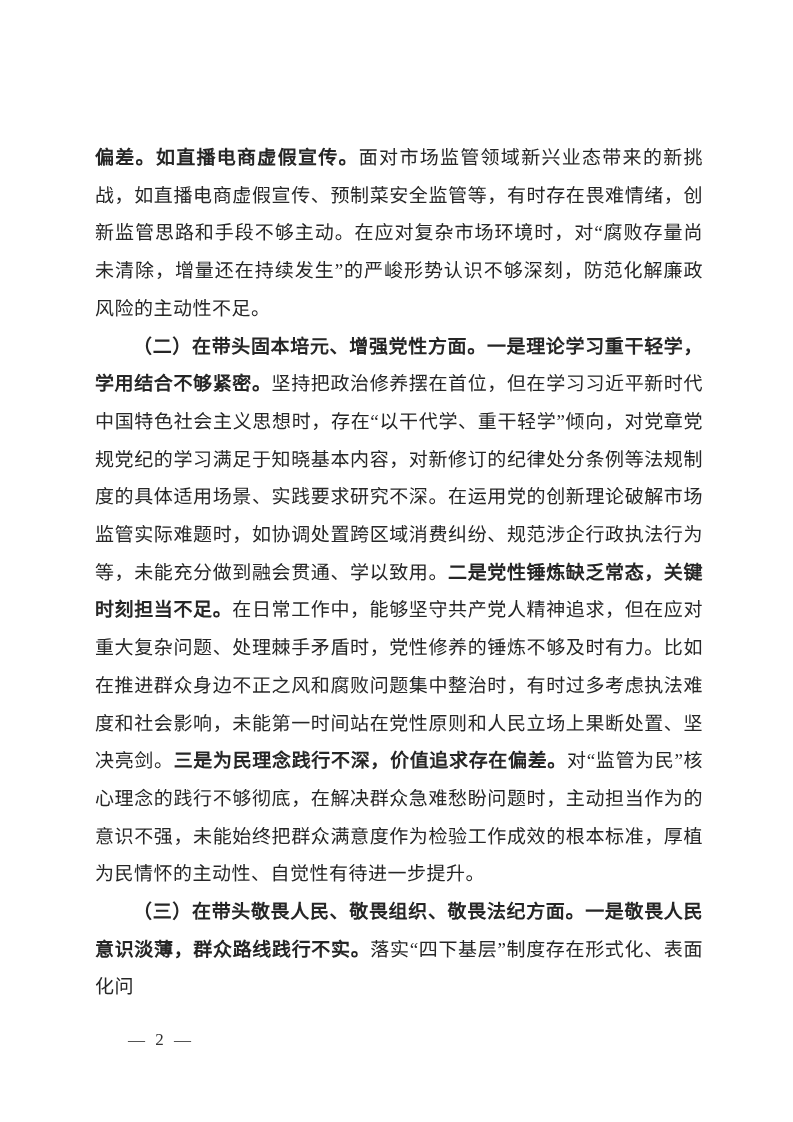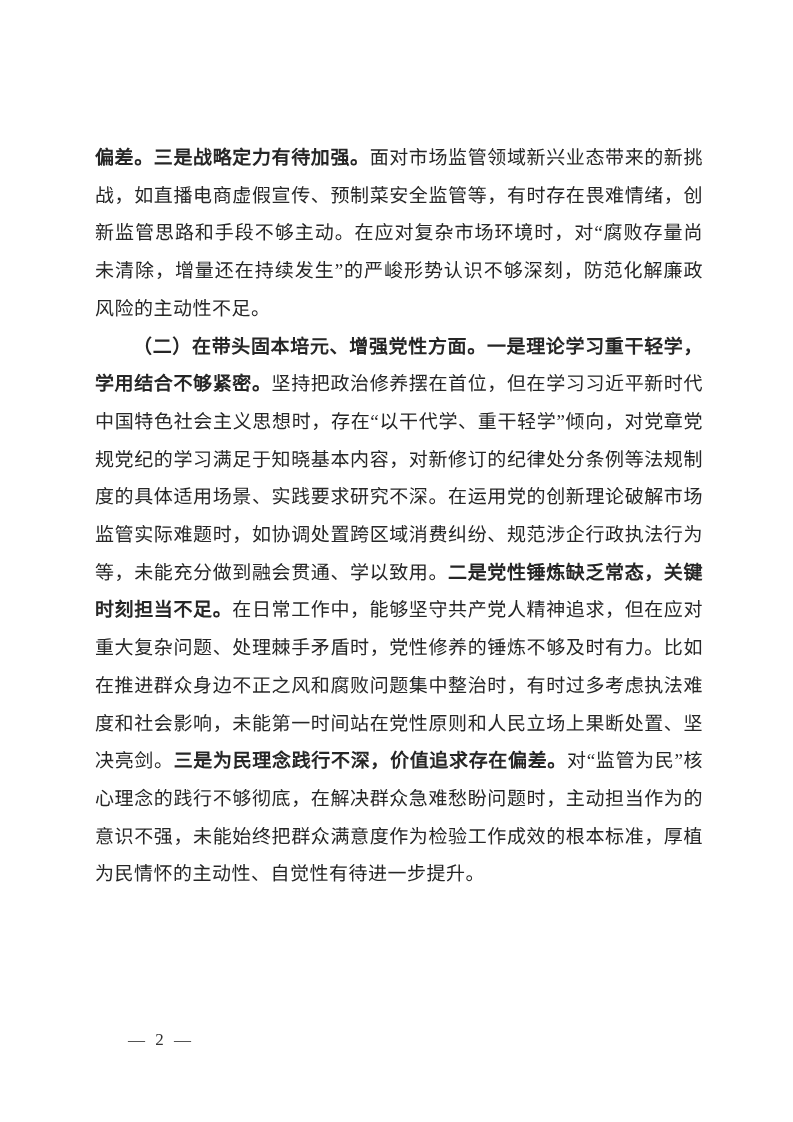--- a/index.html
+++ b/index.html
@@ -45,17 +45,18 @@
     color: #333333;
     letter-spacing: 3px;
     font-family: "Liberation Serif", "DejaVu Serif", serif;
   }
 </style>
 </head>
 <body>
 
 <div class="page">
   <div class="text-block" id="doc-body">
-      <p class="para"><span class="run-bold">偏差。三是战略定力有待加强。</span><span class="run-regular">面对市场监管领域新兴业态带来的新挑战，如直播电商虚假宣传、预制菜安全监管等，有时存在畏难情绪，创新监管思路和手段不够主动。在应对复杂市场环境时，对“腐败存量尚未清除，增量还在持续发生”的严峻形势认识不够深刻，防范化解廉政风险的主动性不足。</span></p>
+      <p class="para"><span class="run-bold">偏差。如直播电商虚假宣传。</span><span class="run-regular">面对市场监管领域新兴业态带来的新挑战，如直播电商虚假宣传、预制菜安全监管等，有时存在畏难情绪，创新监管思路和手段不够主动。在应对复杂市场环境时，对“腐败存量尚未清除，增量还在持续发生”的严峻形势认识不够深刻，防范化解廉政风险的主动性不足。</span></p>
       <p class="para indent"><span class="run-bold">（二）在带头固本培元、增强党性方面。一是理论学习重干轻学，学用结合不够紧密。</span><span class="run-regular">坚持把政治修养摆在首位，但在学习习近平新时代中国特色社会主义思想时，存在“以干代学、重干轻学”倾向，对党章党规党纪的学习满足于知晓基本内容，对新修订的纪律处分条例等法规制度的具体适用场景、实践要求研究不深。在运用党的创新理论破解市场监管实际难题时，如协调处置跨区域消费纠纷、规范涉企行政执法行为等，未能充分做到融会贯通、学以致用。</span><span class="run-bold">二是党性锤炼缺乏常态，关键时刻担当不足。</span><span class="run-regular">在日常工作中，能够坚守共产党人精神追求，但在应对重大复杂问题、处理棘手矛盾时，党性修养的锤炼不够及时有力。比如在推进群众身边不正之风和腐败问题集中整治时，有时过多考虑执法难度和社会影响，未能第一时间站在党性原则和人民立场上果断处置、坚决亮剑。</span><span class="run-bold">三是为民理念践行不深，价值追求存在偏差。</span><span class="run-regular">对“监管为民”核心理念的践行不够彻底，在解决群众急难愁盼问题时，主动担当作为的意识不强，未能始终把群众满意度作为检验工作成效的根本标准，厚植为民情怀的主动性、自觉性有待进一步提升。</span></p>
+      <p class="para indent"><span class="run-bold">（三）在带头敬畏人民、敬畏组织、敬畏法纪方面。一是敬畏人民意识淡薄，群众路线践行不实。</span><span class="run-regular">落实“四下基层”制度存在形式化、表面化问</span></p>
     </div>
   <div class="page-footer">— 2 —</div>
 </div>
 
 </body></html>

